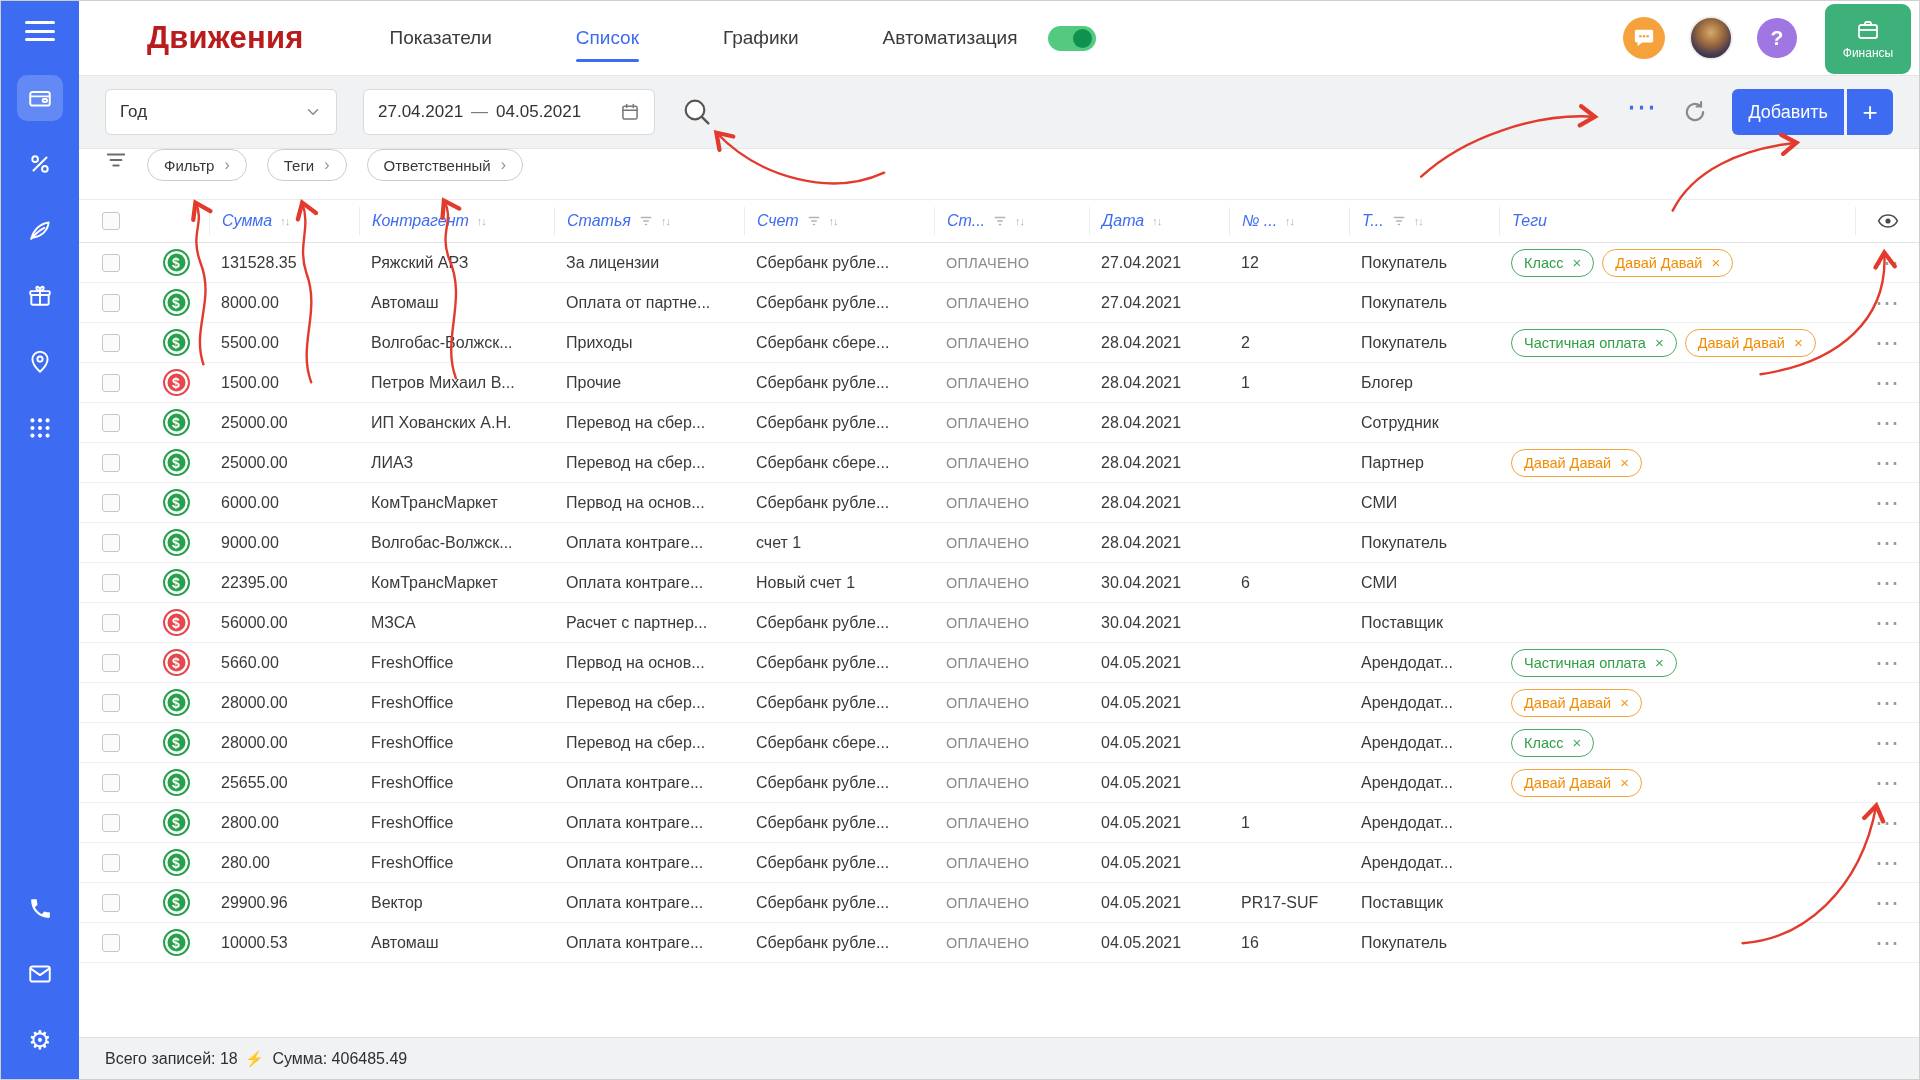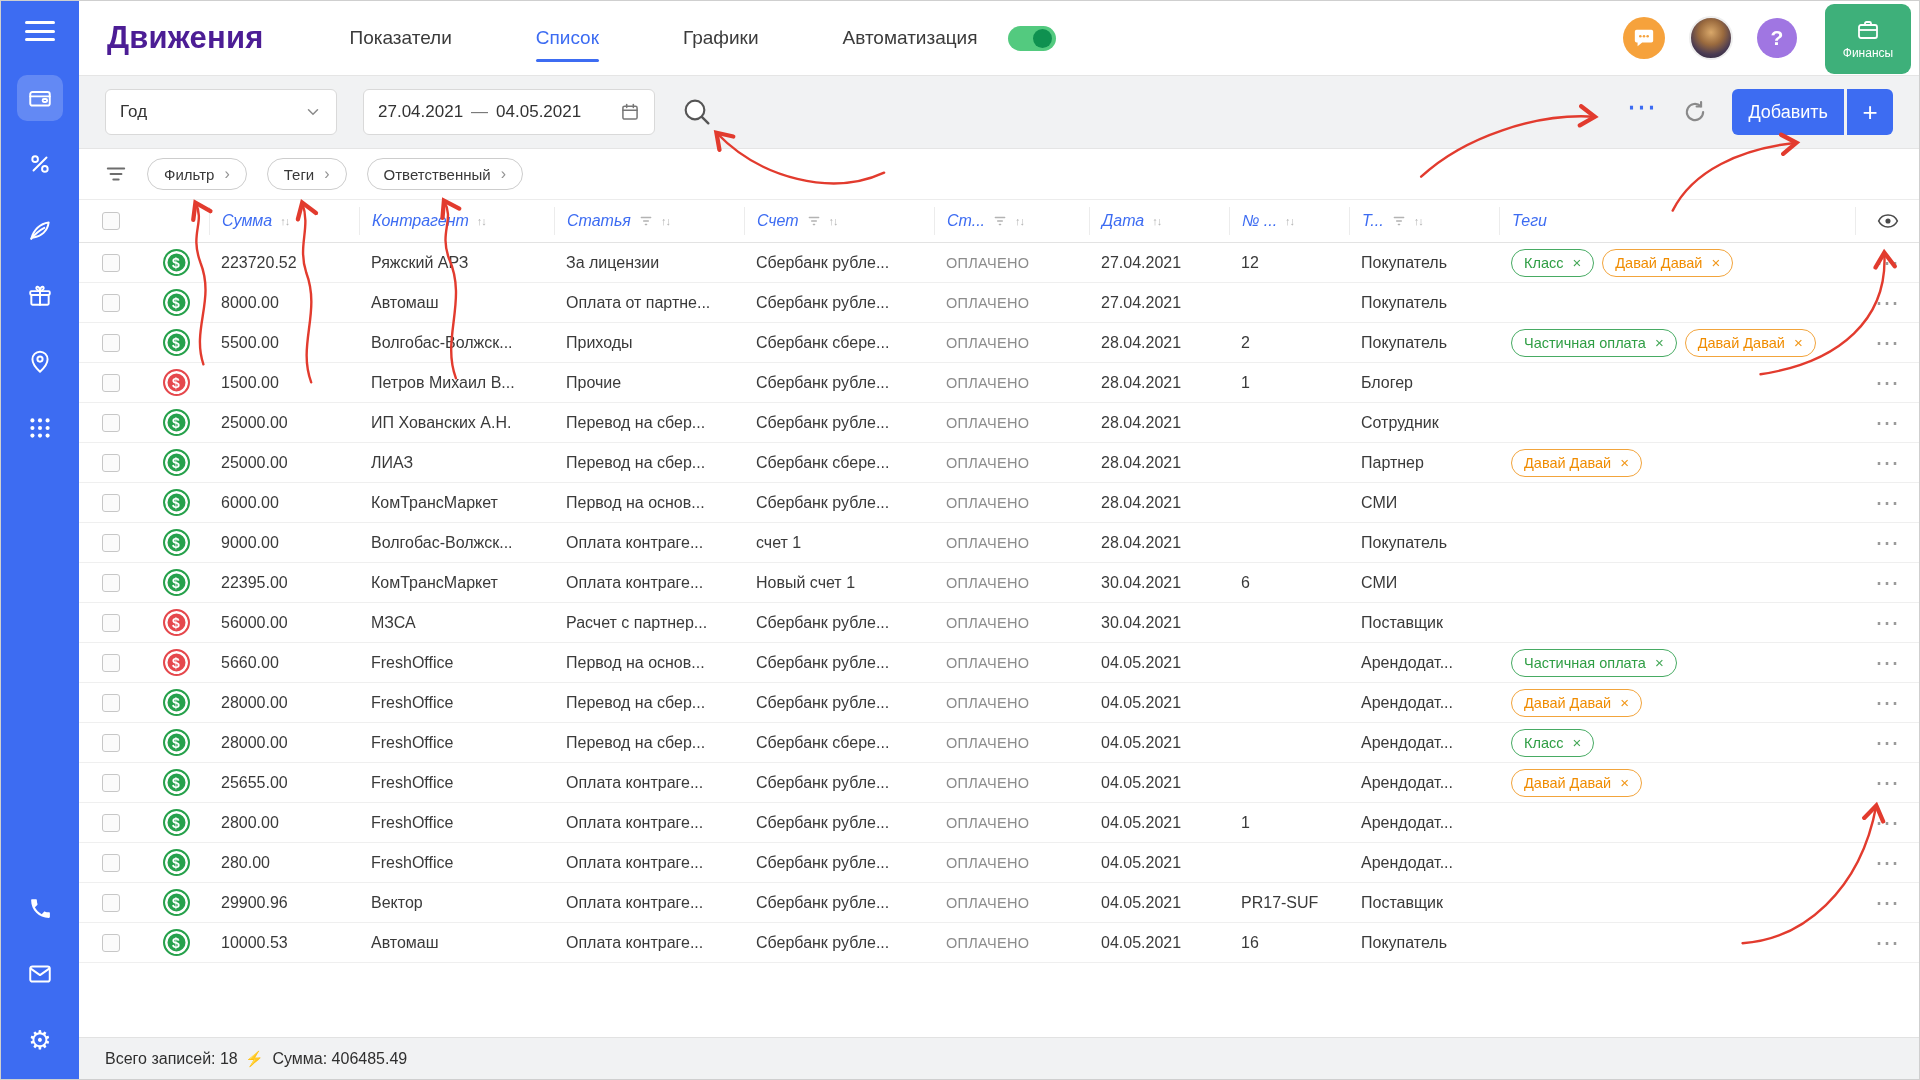--- a/index.html
+++ b/index.html
@@ -15,21 +15,21 @@
   .sb-item.active { background:rgba(255,255,255,.2); }
   .sb-item svg { stroke:#fff; fill:none; stroke-width:1.8; stroke-linecap:round; stroke-linejoin:round; }
   .sb-spacer { flex:1; }
   .sb-glyph { color:#fff; font-size:26px; line-height:1; }
 
   
   .main { flex:1; min-width:0; display:flex; flex-direction:column; background:#fff; }
 
   
   .topbar { height:74px; flex:0 0 74px; display:flex; align-items:center; padding-left:28px; background:#fff; }
-  .page-title { font-size:31px; font-weight:bold; color:#4c1d95; margin-right:40px; letter-spacing:.2px; }
+  .page-title { font-size:31px; font-weight:bold; color:#b91c1c; margin-right:40px; letter-spacing:.2px;margin-left:40px; }
   .tabs { display:flex; align-items:center; gap:38px; }
   .tab { font-size:19px; color:#3b3b3b; cursor:pointer; position:relative; padding:6px 0;margin-left:46px; }
   .tab.active { color:#3d6cf2; }
   .tab.active::after { content:""; position:absolute; left:0; right:0; bottom:-7px; height:3px; border-radius:2px; background:#3d6cf2; }
   .toggle { margin-left:30px; width:48px; height:25px; border-radius:13px; background:#53ca7f; position:relative; cursor:pointer; }
   .toggle-knob { position:absolute; top:3px; right:4px; width:19px; height:19px; border-radius:50%; background:#0f9150; }
   .topbar-right { margin-left:auto; display:flex; align-items:center; gap:24px; padding-right:6px; }
   .chat-btn { width:42px; height:42px; border-radius:50%; background:#f6a23c; display:flex; align-items:center; justify-content:center; cursor:pointer; }
   .avatar { width:44px; height:44px; border-radius:50%; cursor:pointer;
     background: radial-gradient(circle at 50% 36%, #d9a86a 0%, #9a6a3e 38%, #4a3b52 68%, #222036 100%); border:2px solid #eee; }
@@ -45,21 +45,21 @@
   .field .push { margin-left:auto; }
   .search-btn { background:none; border:none; cursor:pointer; display:flex; align-items:center; }
   .toolbar-right { margin-left:auto; display:flex; align-items:center; gap:24px; }
   .dots-menu { color:#3d6cf2; font-size:30px; line-height:0.4; letter-spacing:2px; cursor:pointer; padding-bottom:10px; }
   .refresh-btn { background:none; border:none; cursor:pointer; display:flex; }
   .add-group { display:flex; gap:3px; }
   .btn-add { height:46px; padding:0 16px; background:#3d6cf2; color:#fff; border:none; border-radius:6px 0 0 6px; font-size:18px; cursor:pointer; font-family:inherit; }
   .btn-plus { width:46px; height:46px; background:#3d6cf2; color:#fff; border:none; border-radius:0 6px 6px 0; font-size:26px; cursor:pointer; display:flex; align-items:center; justify-content:center; }
 
   
-  .filterbar { height:50px; flex:0 0 50px; background:#fff; display:flex; align-items:center; gap:20px; padding:0 26px; }
+  .filterbar { height:50px; flex:0 0 50px; background:#fff; display:flex; gap:20px; padding:0 26px; }
   .chip { height:32px; border:1px solid #cdcdcd; border-radius:16px; background:#fff; display:flex; align-items:center; gap:10px; padding:0 16px; font-size:15px; color:#383838; cursor:pointer; }
   .chip .chev { color:#949494; font-size:16px; }
 
   
   .table { flex:1; min-height:0; display:flex; flex-direction:column; }
   .trow { display:grid; grid-template-columns:64px 66px 150px 195px 190px 190px 155px 140px 120px 150px 1fr 64px; align-items:center; }
   .thead { height:44px; border-top:1px solid #ececec; border-bottom:1px solid #e3e3e3; color:#3d6cf2; font-size:16px; }
   .hcell { display:flex; align-items:center; gap:8px; padding:0 12px; height:28px; white-space:nowrap; overflow:hidden;font-style:italic; }
   .thead > .hcell:nth-child(n+3) { border-left:1px solid #ececec; }
   .sort { color:#b3b3b3; font-size:11px; letter-spacing:-1px; }
@@ -336,21 +336,21 @@
         </div>
       </div>
       <div class="tbody" id="table-body">
   <div class="trow">
     <div class="cell c-check">
               <span class="checkbox"></span>
             </div>
     <div class="cell c-coin">
               <span class="coin in">$</span>
             </div>
-    <div class="cell">223720.52</div>
+    <div class="cell">131528.35</div>
     <div class="cell">Ряжский АРЗ</div>
     <div class="cell">За лицензии</div>
     <div class="cell">Сбербанк рубле...</div>
     <div class="cell c-status">ОПЛАЧЕНО</div>
     <div class="cell">27.04.2021</div>
     <div class="cell">12</div>
     <div class="cell">Покупатель</div>
     <div class="cell tags-cell">
               <span class="pill green">
                 <span>Класс</span>

